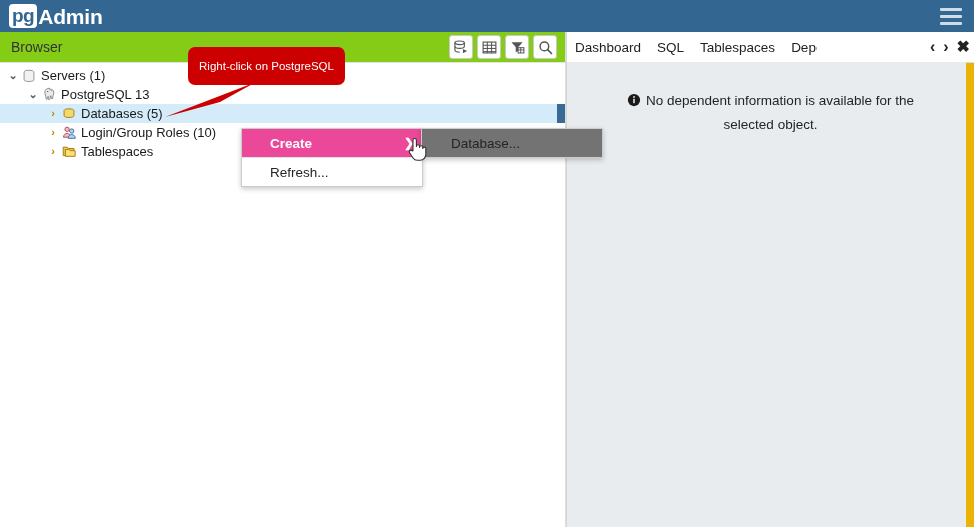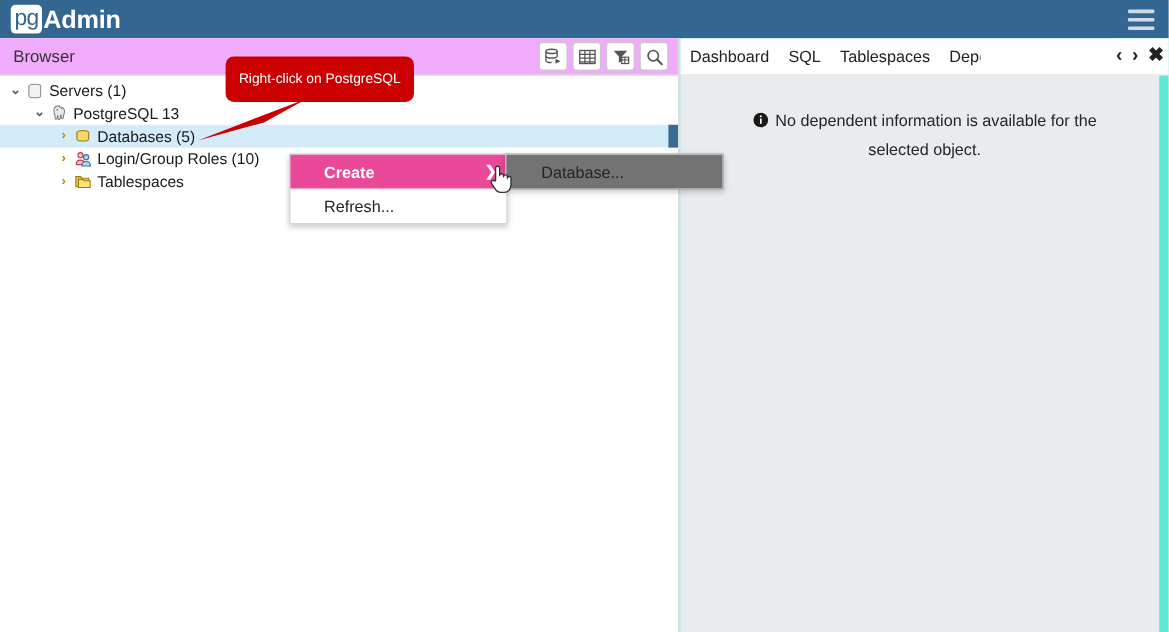--- a/index.html
+++ b/index.html
@@ -29,21 +29,21 @@
   }
   #logo {
     display: flex;
     align-items: center;
     margin-left: 9px;
     user-select: none;
   }
   #logo .pg {
     background: #ffffff;
     color: #336791;
-    font-weight: normal;
+    font-weight: bold;
     font-size: 19px;
     line-height: 19px;
     padding: 2px 3px 3px 3px;
     border-radius: 4px;
     letter-spacing: -0.5px;
   }
   #logo .admin {
     color: #ffffff;
     font-weight: bold;
     font-size: 21px;
@@ -78,21 +78,21 @@
     border-right: 1px solid #dddddd;
     box-sizing: border-box;
   }
   #browser-header {
     position: relative;
     height: 30px;
     border-bottom: 1px solid #e3e3e3;
     display: flex;
     align-items: center;
     justify-content: space-between;
-    background: #f0abfc;
+    background: #84cc16;
   }
   #browser-title {
     margin-left: 11px;
     font-size: 14px;
     color: #333333;
   }
   #browser-tools {
     display: flex;
     align-items: center;
     margin-right: 8px;
@@ -245,21 +245,21 @@
     z-index: 60;
     pointer-events: none;
   }
 
   
   #right-panel {
     position: absolute;
     left: 567px; top: 32px;
     width: 407px;
     height: 495px;
-    background: #5eead4;
+    background: #eab308;
   }
   #tabbar {
     height: 30px;
     border-bottom: 1px solid #dcdcdc;
     display: flex;
     align-items: center;
     background: #ffffff;
     overflow: hidden;
     position: relative;
   }

